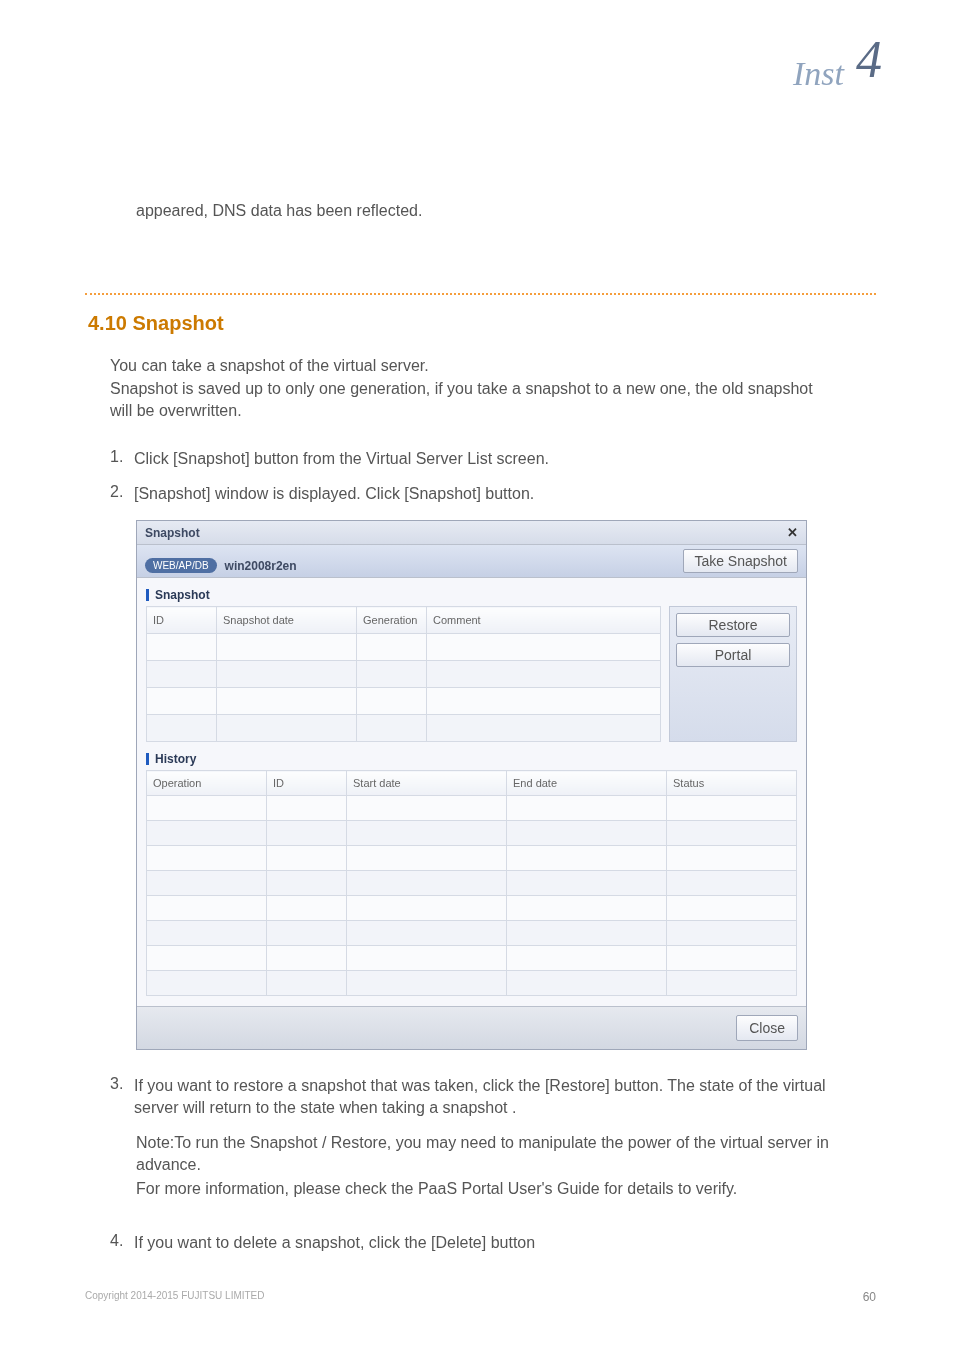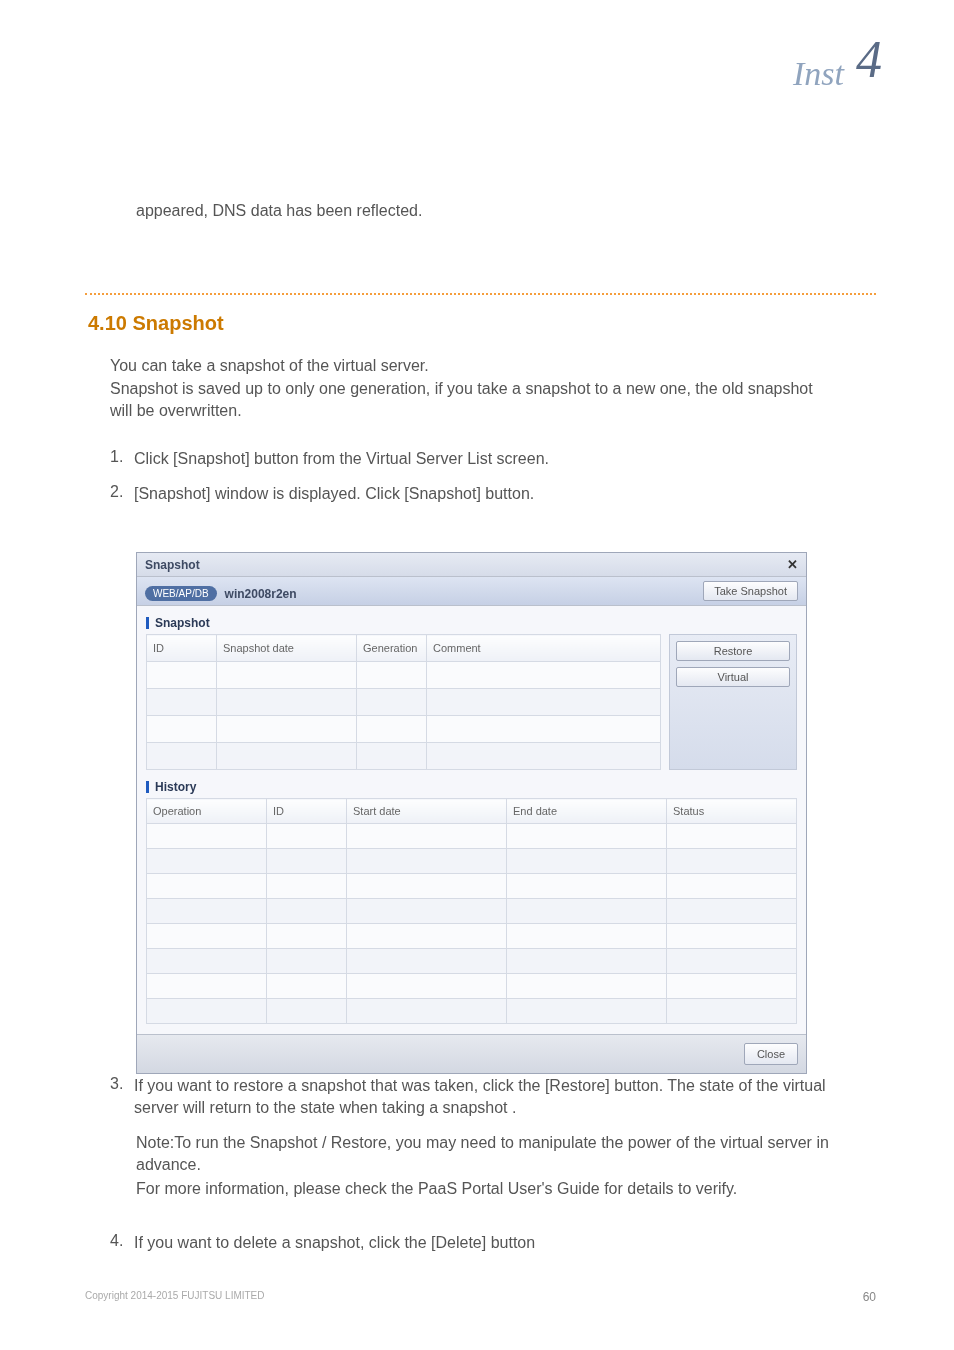--- a/index.html
+++ b/index.html
@@ -69,21 +69,21 @@
     right: 115px;
     font-size: 16px;
     color: #555;
     line-height: 1.4;
   }
 
   
   .dialog {
     position: absolute;
     left: 136px;
-    top: 552px;
+    top: 520px;
     width: 669px;
     border: 1px solid #9fa7b9;
     background: #b91c1c;
     font-size: 11px;
     color: #555;
   }
   .dlg-title {
     background: linear-gradient(#e6eaf3, #d6dce9);
     border-bottom: 1px solid #bac0cc;
     padding: 4px 8px;
@@ -120,21 +120,21 @@
   .server-name {
     font-weight: bold;
     color: #3e4a63;
     font-size: 12px;
   }
   .spacer { flex: 1; }
   .btn {
     background: linear-gradient(#fdfdfe, #e4e8f1);
     border: 1px solid #9fa7b9;
     padding: 3px 10px;
-    font-size: 11px;
+    font-size: 14px;
     color: #555;
     cursor: pointer;
     border-radius: 2px;
     text-align: center;
   }
   .dlg-body {
     background: #f6f7fb;
     padding: 6px 9px 10px 9px;
   }
   .section-head {
@@ -303,21 +303,21 @@
           <tr>
                 <td></td>
                 <td></td>
                 <td></td>
                 <td></td>
               </tr>
         </tbody>
           </table>
         <div class="side-panel">
           <span class="btn">Restore</span>
-          <span class="btn">Virtual</span>
+          <span class="btn">Portal</span>
         </div>
       </div>
 
       <div class="section-head" style="margin-top:10px">
         <span class="vbar"></span>
         <span class="section-title">History</span>
       </div>
       <table class="hist-table">
         <colgroup>
             <col style="width:120px">

